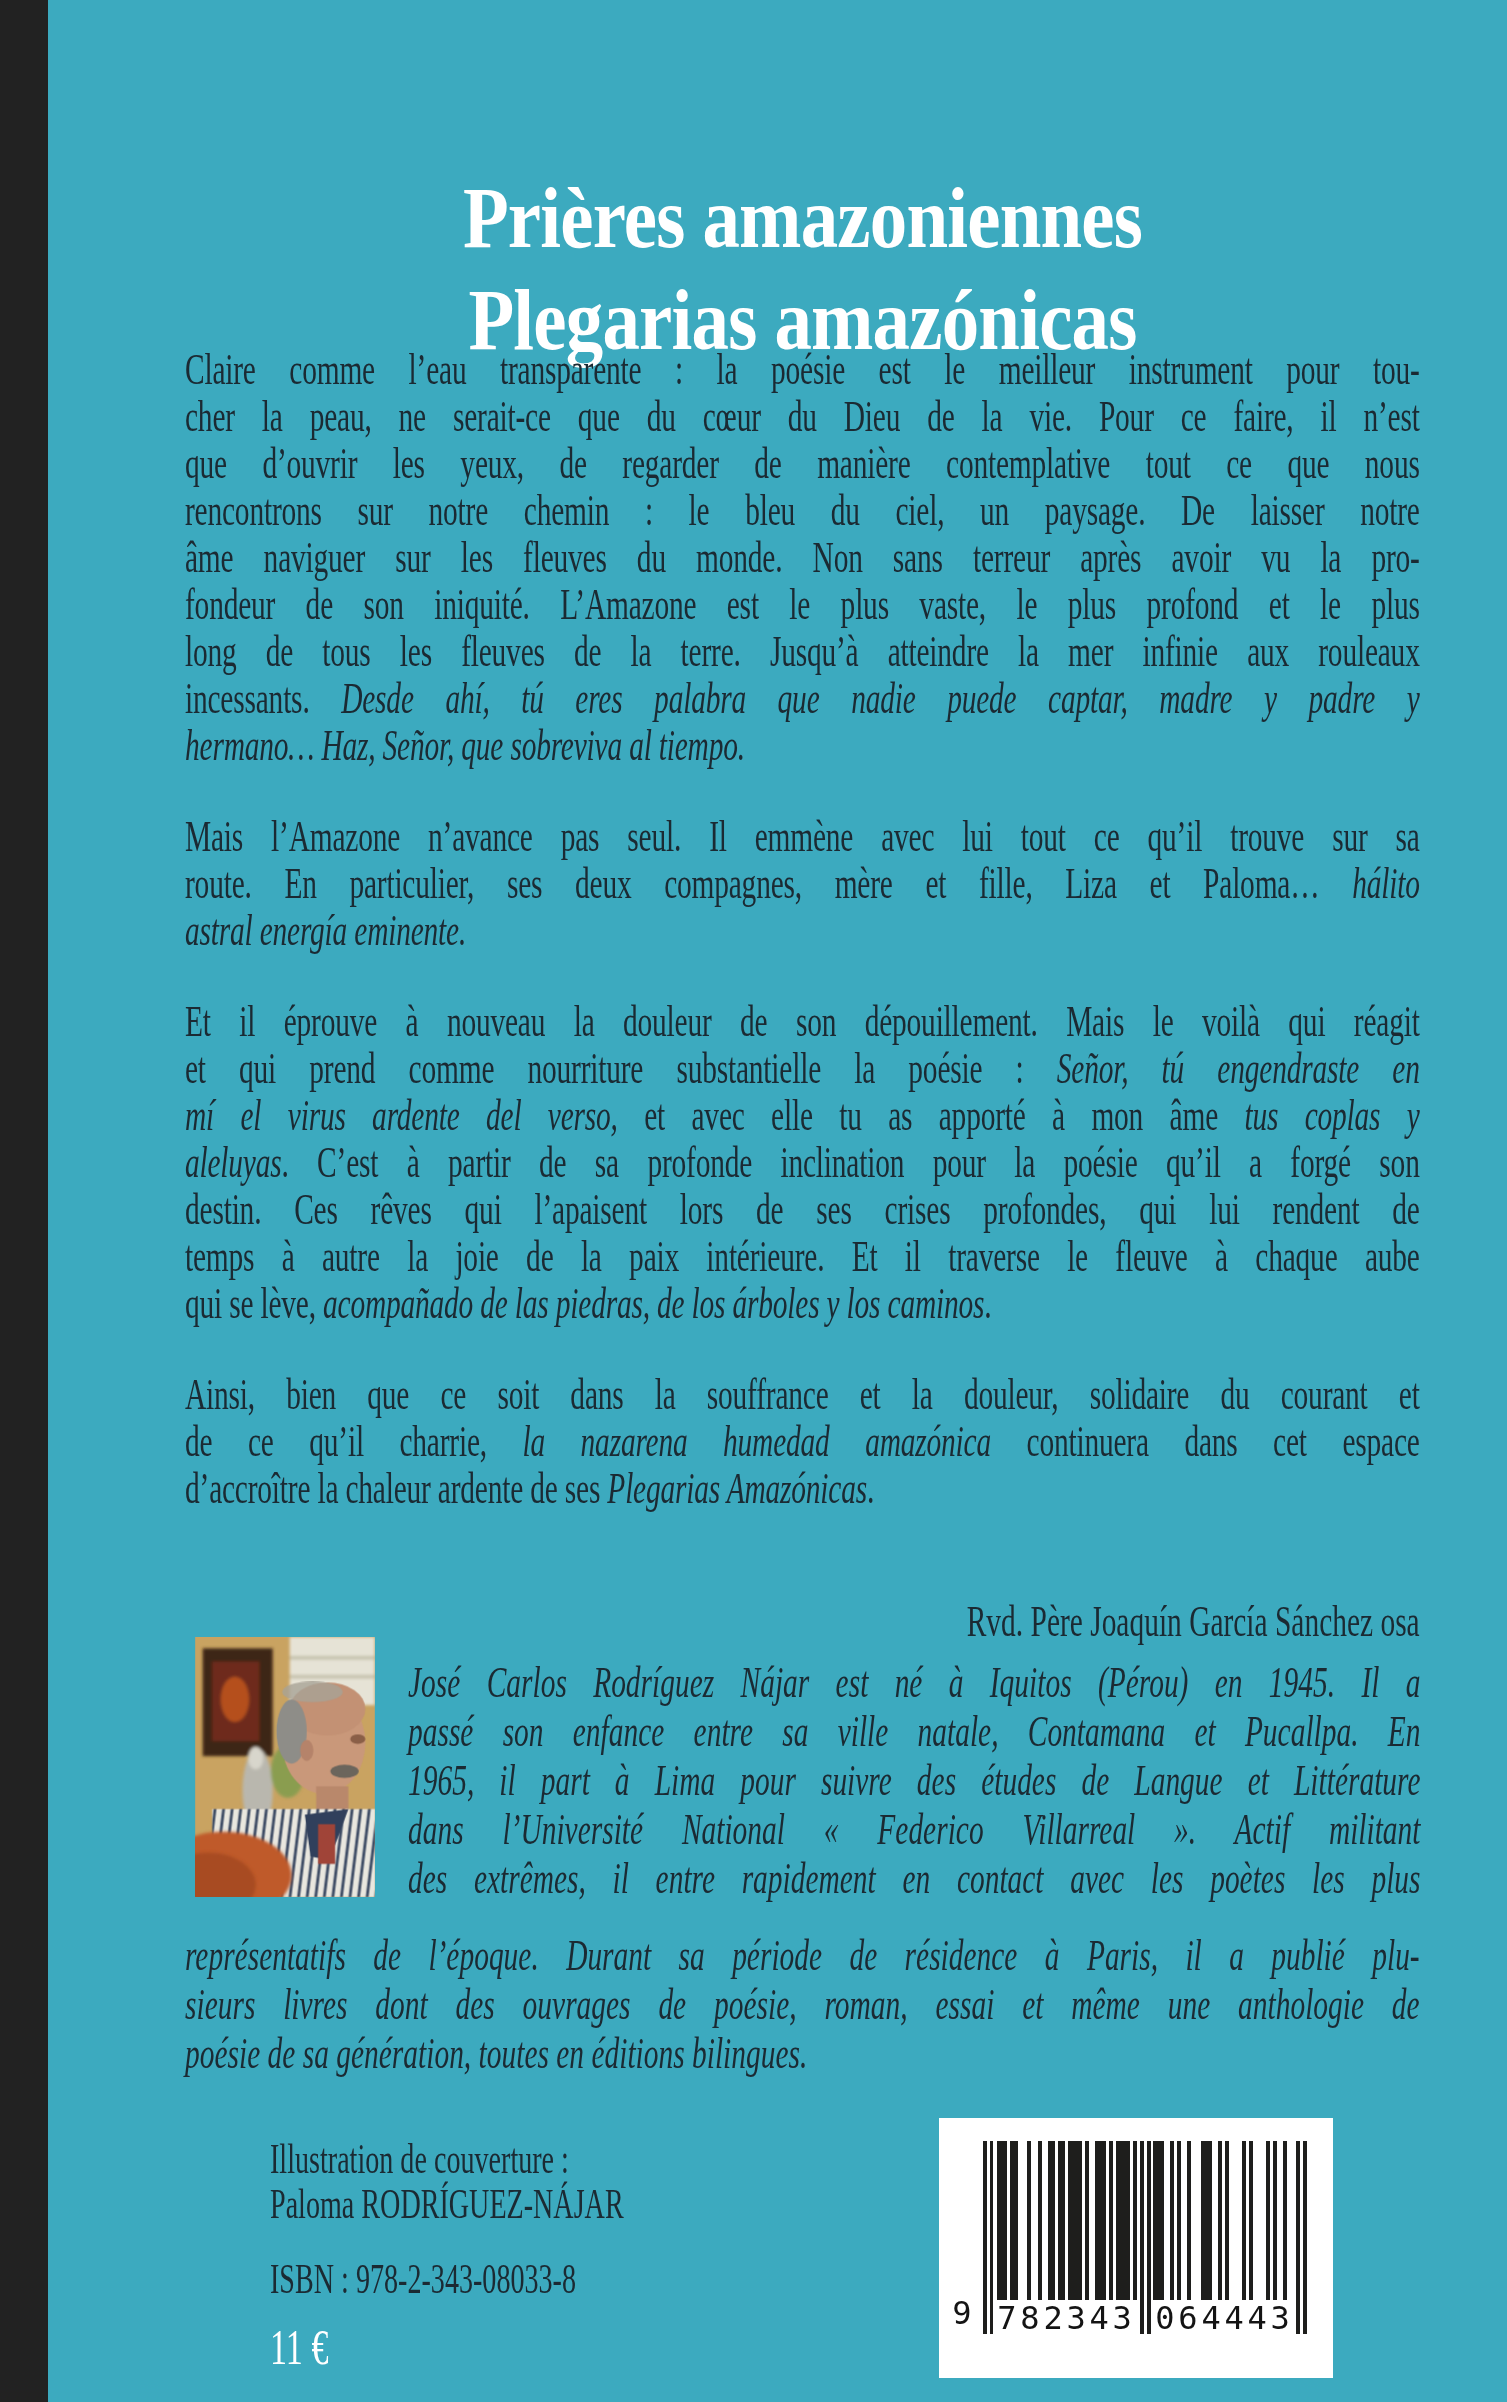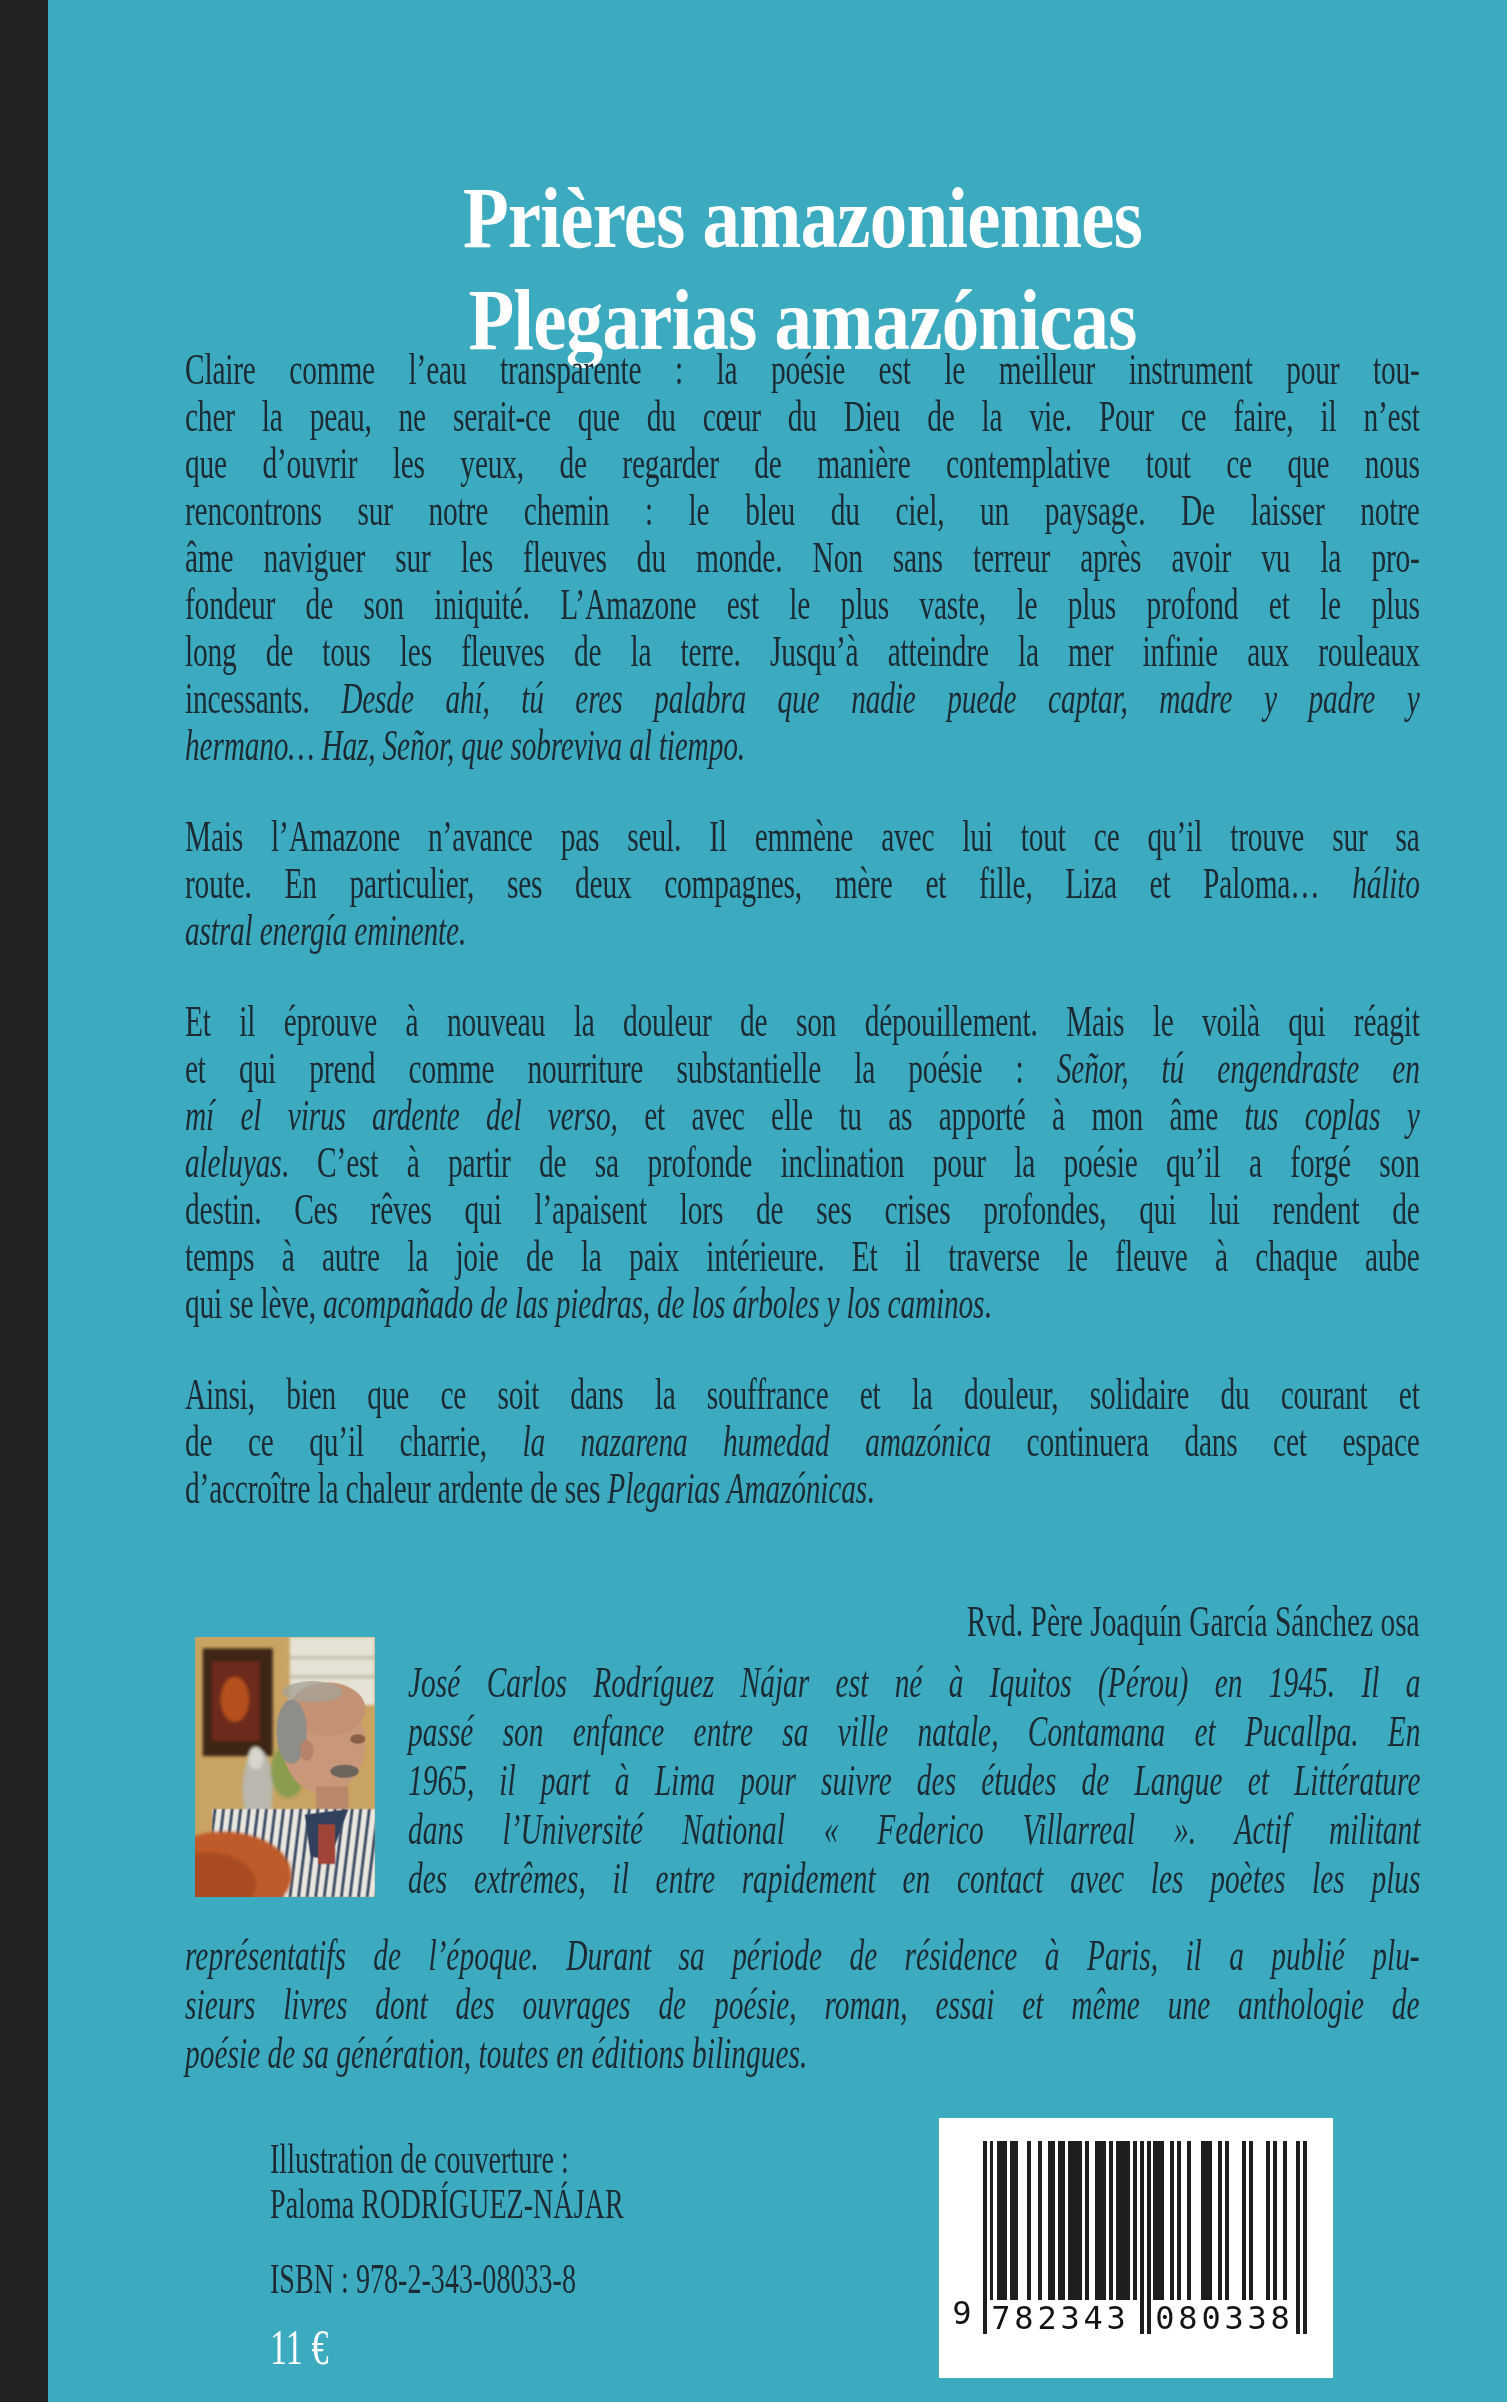--- a/index.html
+++ b/index.html
@@ -217,20 +217,20 @@
         <div class="bar" style="left: 225px; width: 3.5px; height: 159px;"></div>
         <div class="bar" style="left: 235px; width: 3.5px; height: 159px;"></div>
         <div class="bar" style="left: 242px; width: 3.5px; height: 159px;"></div>
         <div class="bar" style="left: 259px; width: 3.5px; height: 159px;"></div>
         <div class="bar" style="left: 266px; width: 3.5px; height: 159px;"></div>
         <div class="bar" style="left: 283px; width: 3.5px; height: 159px;"></div>
         <div class="bar" style="left: 290px; width: 3.5px; height: 159px;"></div>
         <div class="bar" style="left: 300px; width: 3.5px; height: 159px;"></div>
         <div class="bar" style="left: 313px; width: 3.5px; height: 193px;"></div>
         <div class="bar" style="left: 320px; width: 3.5px; height: 193px;"></div>
-        <div class="cover" style="left: 6px; width: 143px;">782343</div>
-        <div class="cover" style="left: 170px; width: 143px;">080338</div>
+        <div class="cover" style="left: 12px; width: 143px;">782343</div>
+        <div class="cover" style="left: 170px; width: 143px;">064443</div>
       </div>
     <div class="digit9">9</div>
   </div>
 
 </div>
 
 
 </body></html>

